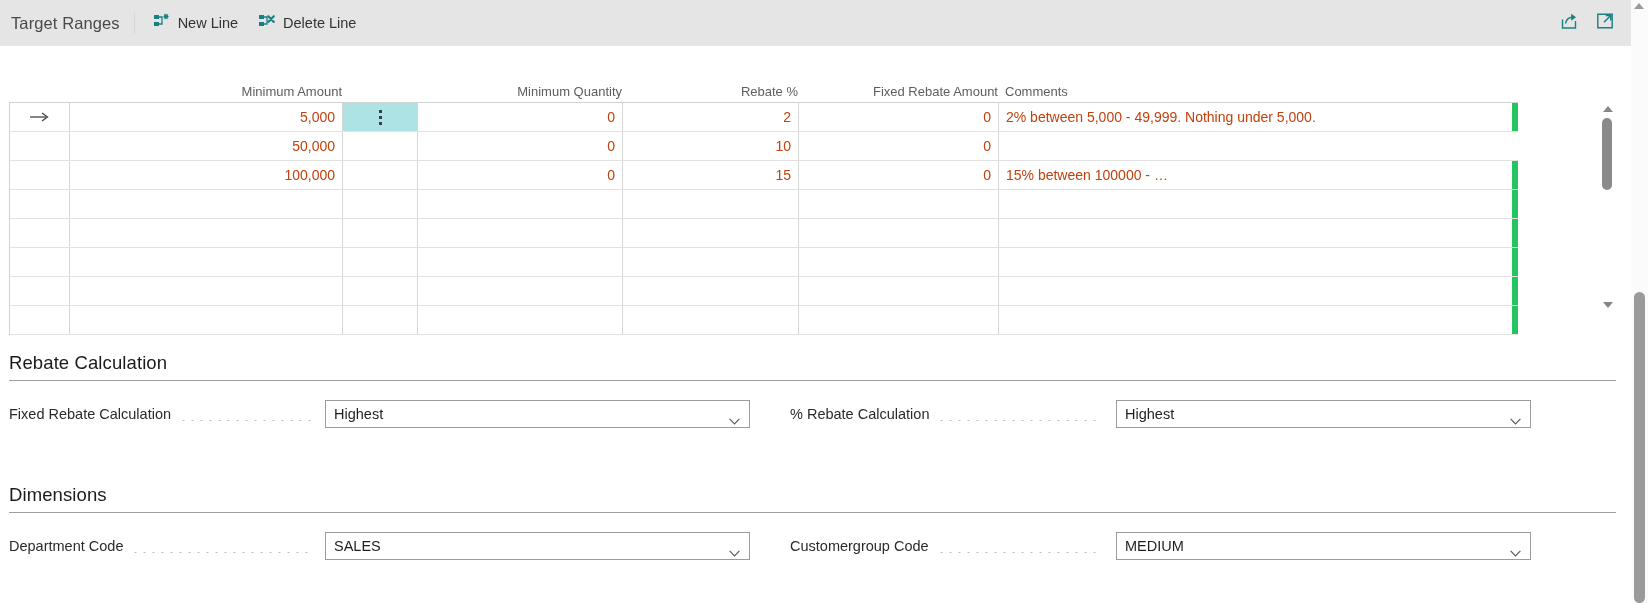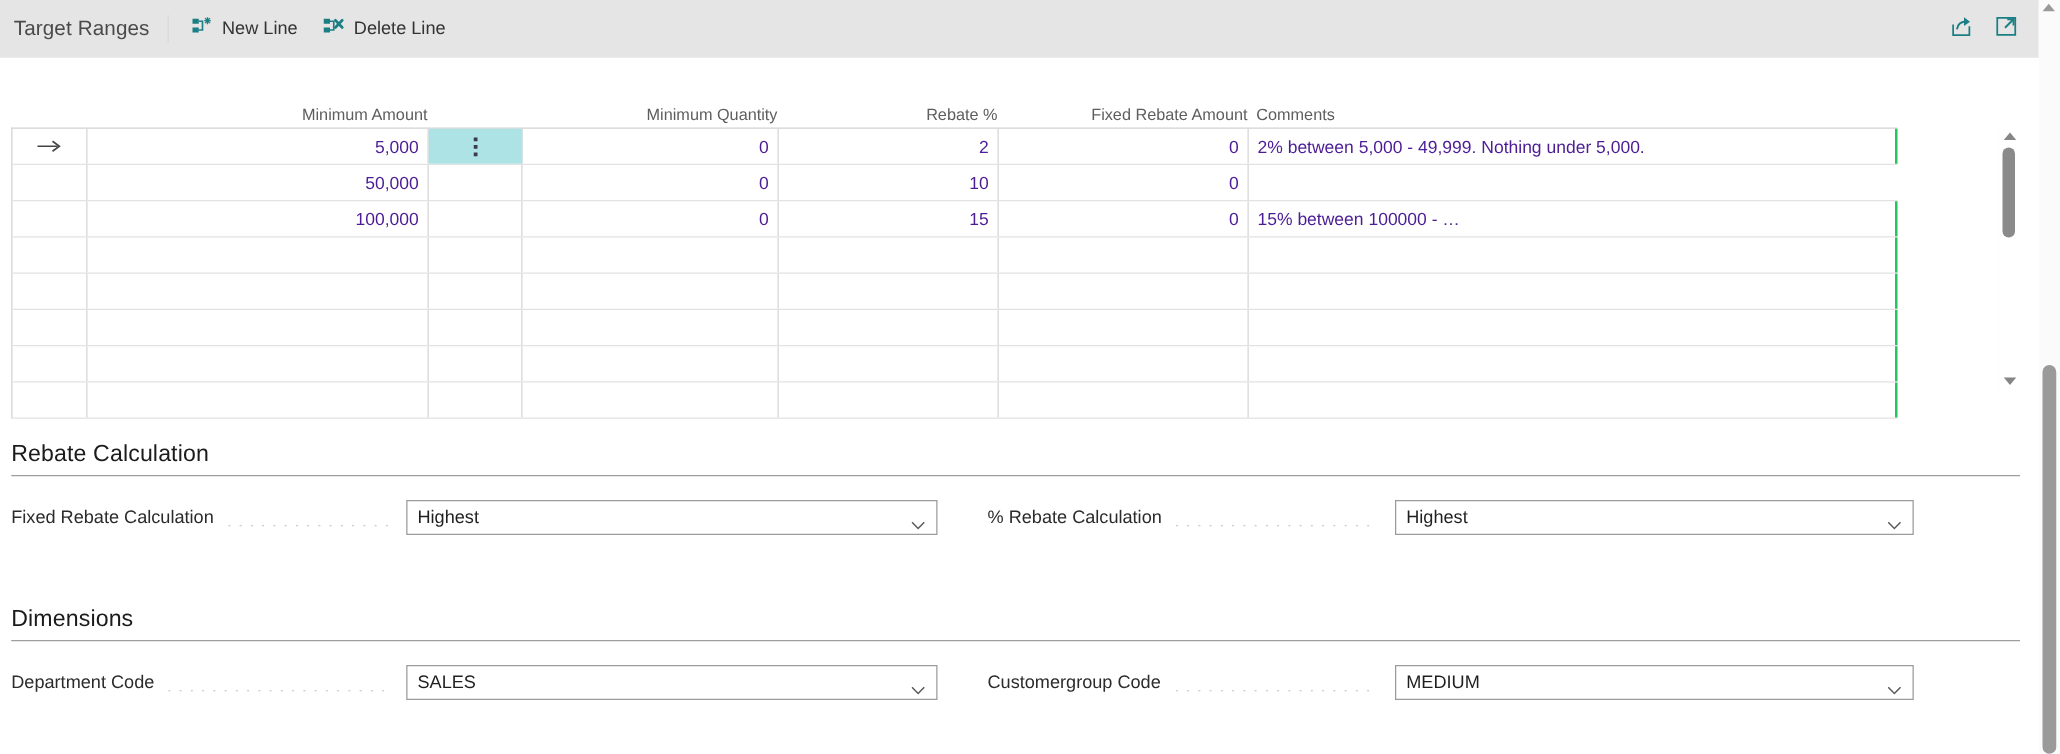--- a/index.html
+++ b/index.html
@@ -104,34 +104,34 @@
     display: flex;
     height: 29px;
     box-sizing: border-box;
     border-bottom: 1px solid #e2e2e2;
   }
   .grow:last-child { border-bottom: 1px solid #e2e2e2; }
   .gcell {
     box-sizing: border-box;
     border-right: 1px solid #d6d6d6;
     font-size: 14px;
-    color: #4c1d95;
+    color: #c2410c;
     display: flex;
     align-items: center;
     padding: 0 7px;
     overflow: hidden;
     white-space: nowrap;
   }
   .c-ind   { width: 60px;  justify-content: center; padding: 0; }
   .c-amt   { width: 273px; justify-content: flex-end; }
   .c-sel   { width: 75px;  justify-content: center; padding: 0; }
   .c-qty   { width: 205px; justify-content: flex-end; }
   .c-reb   { width: 176px; justify-content: flex-end; }
   .c-fix   { width: 200px; justify-content: flex-end; }
-  .c-com   { width: 519px; justify-content: flex-start; border-right: 2px solid #22c55e; }
+  .c-com   { width: 519px; justify-content: flex-start; border-right: 6px solid #22c55e; }
 
   .cell-selected {
     background: #aee3e6;
   }
   .dots-v {
     display: flex;
     flex-direction: column;
     gap: 3px;
     align-items: center;
   }

